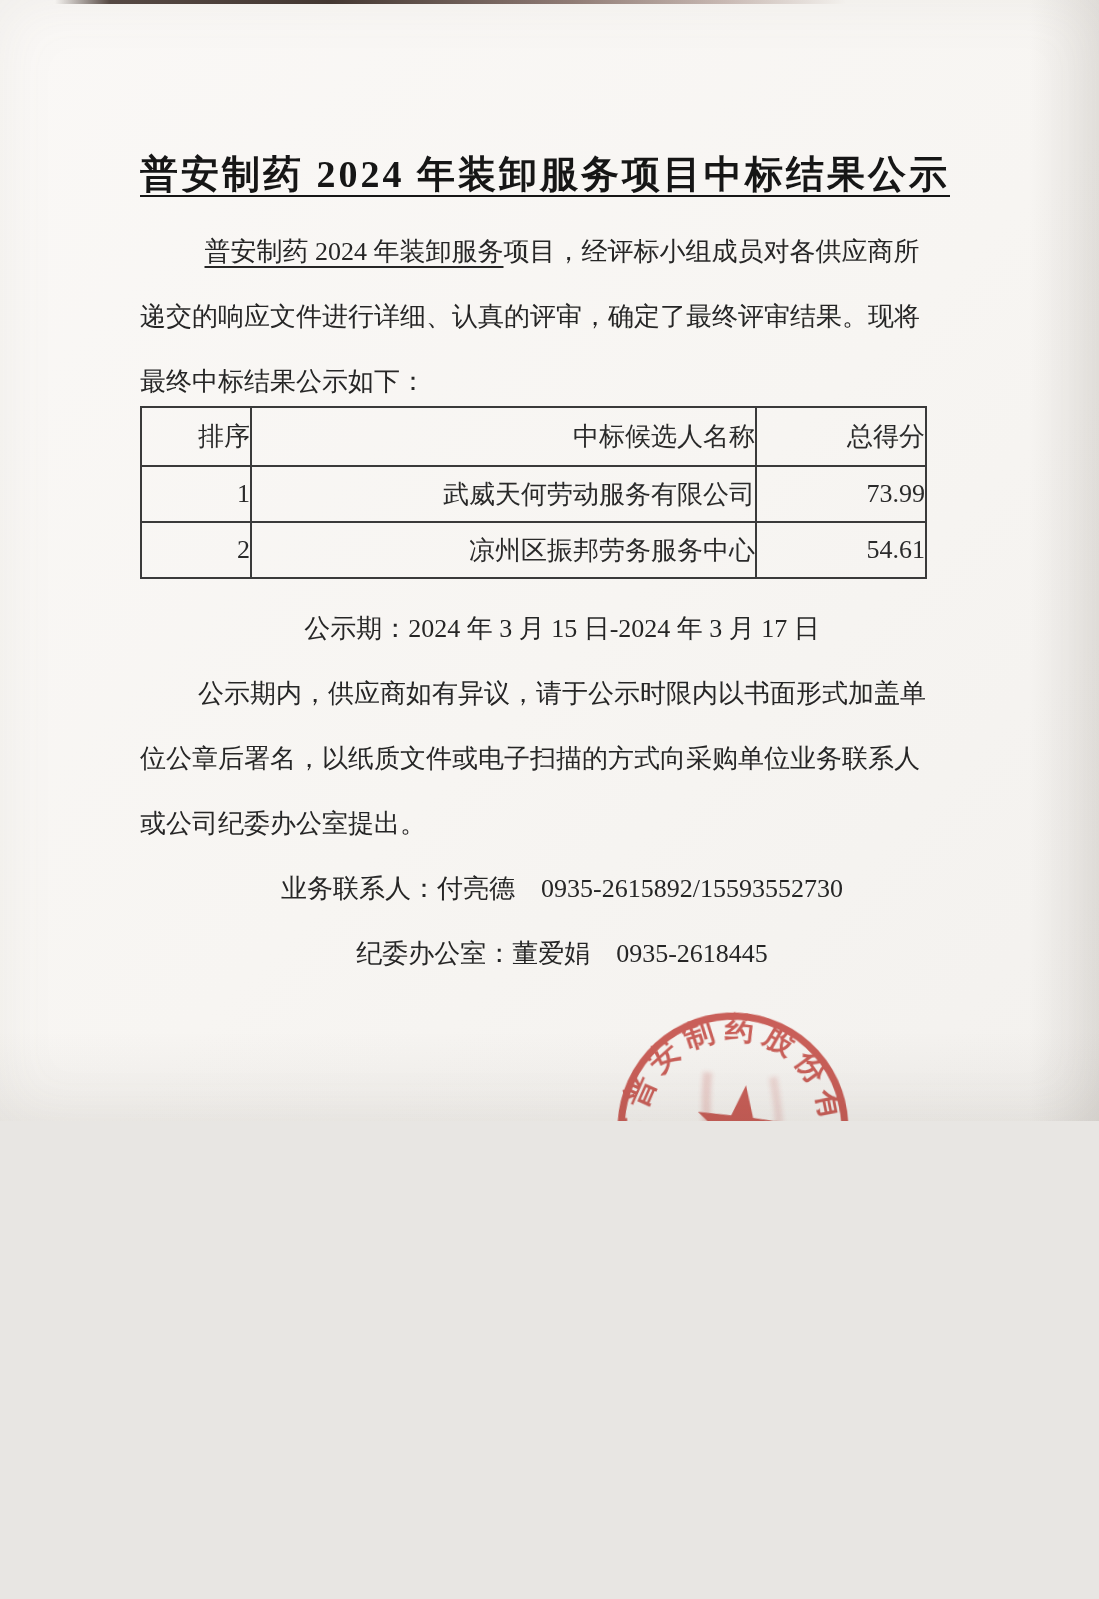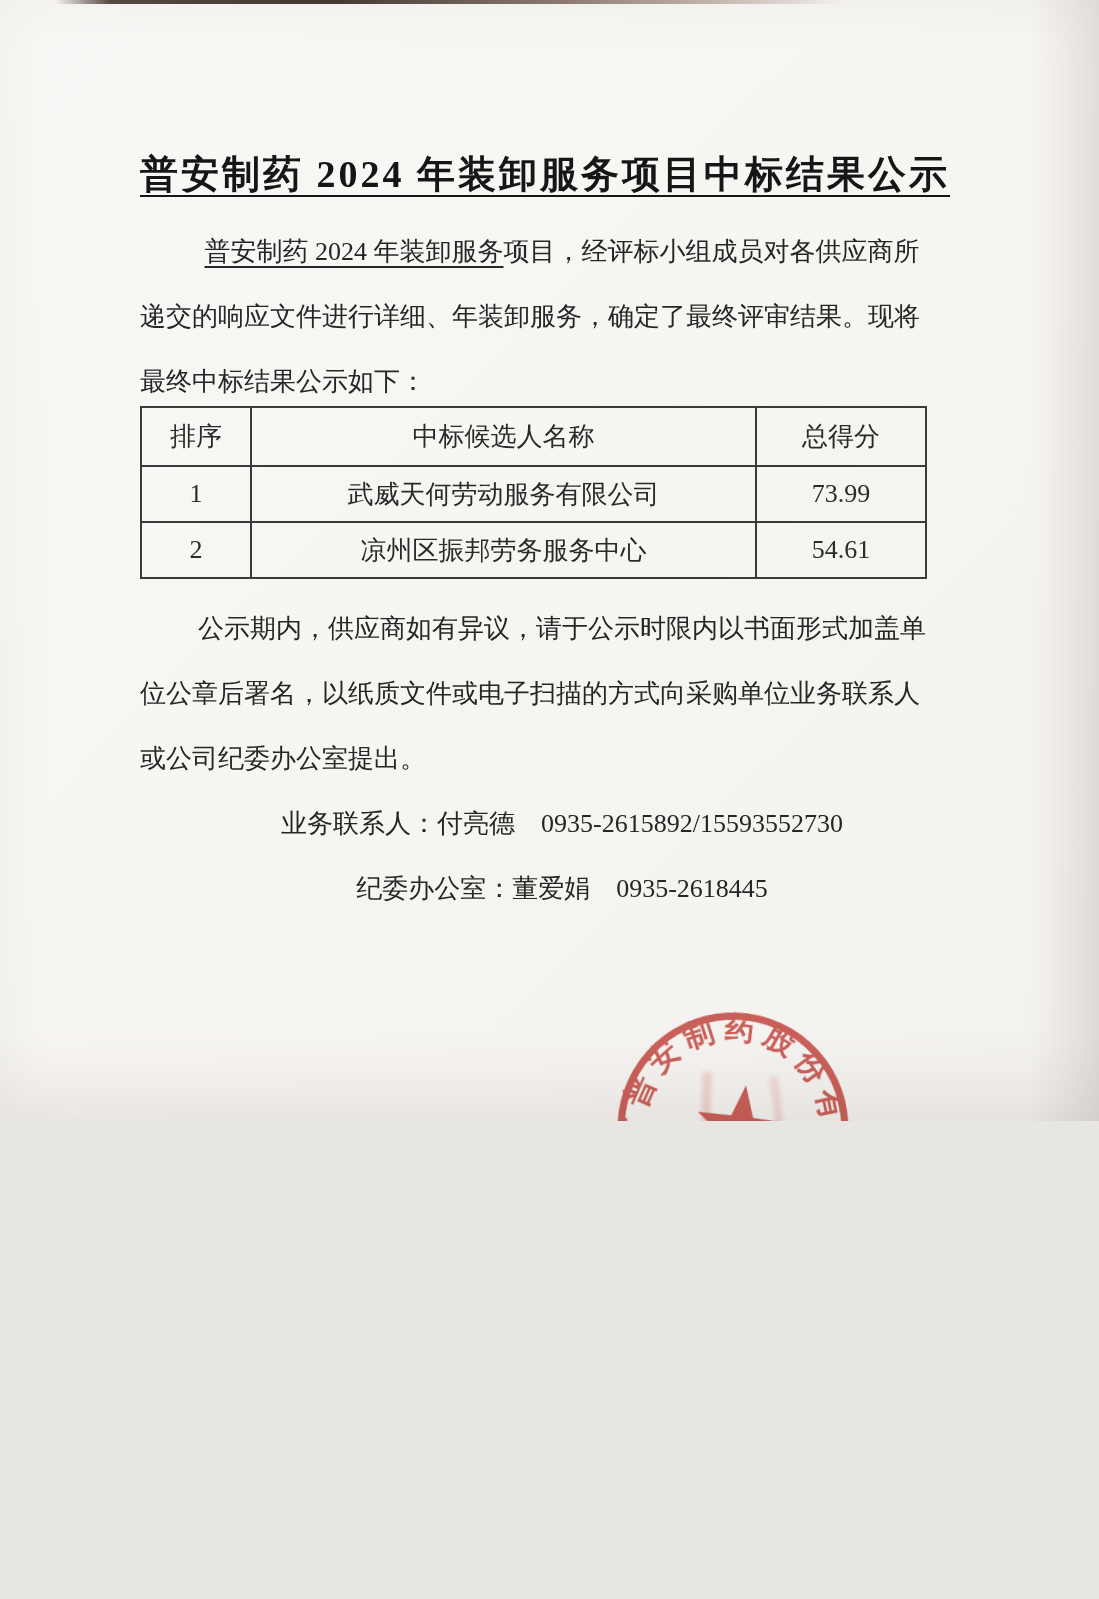--- a/index.html
+++ b/index.html
@@ -66,21 +66,21 @@
     border-collapse:collapse;
     width:785px;
     margin-top:-8px;
     table-layout:fixed;
   }
   table.results col.c-rank{width:110px;}
   table.results col.c-name{width:505px;}
   table.results col.c-score{width:170px;}
   table.results th,table.results td{
     border:2px solid #3a3a3a;
-    text-align:center;vertical-align:middle;
+    text-align:right;vertical-align:middle;
     font-weight:400;font-size:26px;color:#2a2a2a;
     padding:0;
   }
   table.results th{height:57px;}
   table.results td{height:54px;}
   .signature{
     position:absolute;left:571px;top:1118px;
     font-size:26px;letter-spacing:1px;color:#262626;white-space:pre;
   }
   .sig-date{
@@ -105,21 +105,21 @@
   <div class="scan-top-edge"></div>
   <div class="scan-shade-right"></div>
   <div class="scan-shade-bottom"></div>
 
   <div class="flow">
 
     <h1 class="doc-title"><span class="u">普安制药 2024 年装卸服务项目中标结果公示</span></h1>
 
     <div class="para p1">
       <div class="line indent"><span class="useg">普安制药 2024 年装卸服务</span><span>项目，经评标小组成员对各供应商所</span></div>
-      <div class="line">递交的响应文件进行详细、年装卸服务，确定了最终评审结果。现将</div>
+      <div class="line">递交的响应文件进行详细、认真的评审，确定了最终评审结果。现将</div>
       <div class="line">最终中标结果公示如下：</div>
     </div>
 
     <table class="results">
       <colgroup>
           <col class="c-rank">
           <col class="c-name">
           <col class="c-score">
         </colgroup>
       <thead>
@@ -137,20 +137,21 @@
         </tr>
         <tr>
           <td>2</td>
           <td>凉州区振邦劳务服务中心</td>
           <td>54.61</td>
         </tr>
       </tbody>
     </table>
 
     <div class="para rest">
+      <div class="line indent">公示期：2024 年 3 月 15 日-2024 年 3 月 17 日</div>
       <div class="line indent">公示期内，供应商如有异议，请于公示时限内以书面形式加盖单</div>
       <div class="line">位公章后署名，以纸质文件或电子扫描的方式向采购单位业务联系人</div>
       <div class="line">或公司纪委办公室提出。</div>
       <div class="line indent">业务联系人：付亮德　0935-2615892/15593552730</div>
       <div class="line indent">纪委办公室：董爱娟　0935-2618445</div>
     </div>
 
   </div>
 
   <div class="signature">甘肃普安制药股份有限公司</div>

